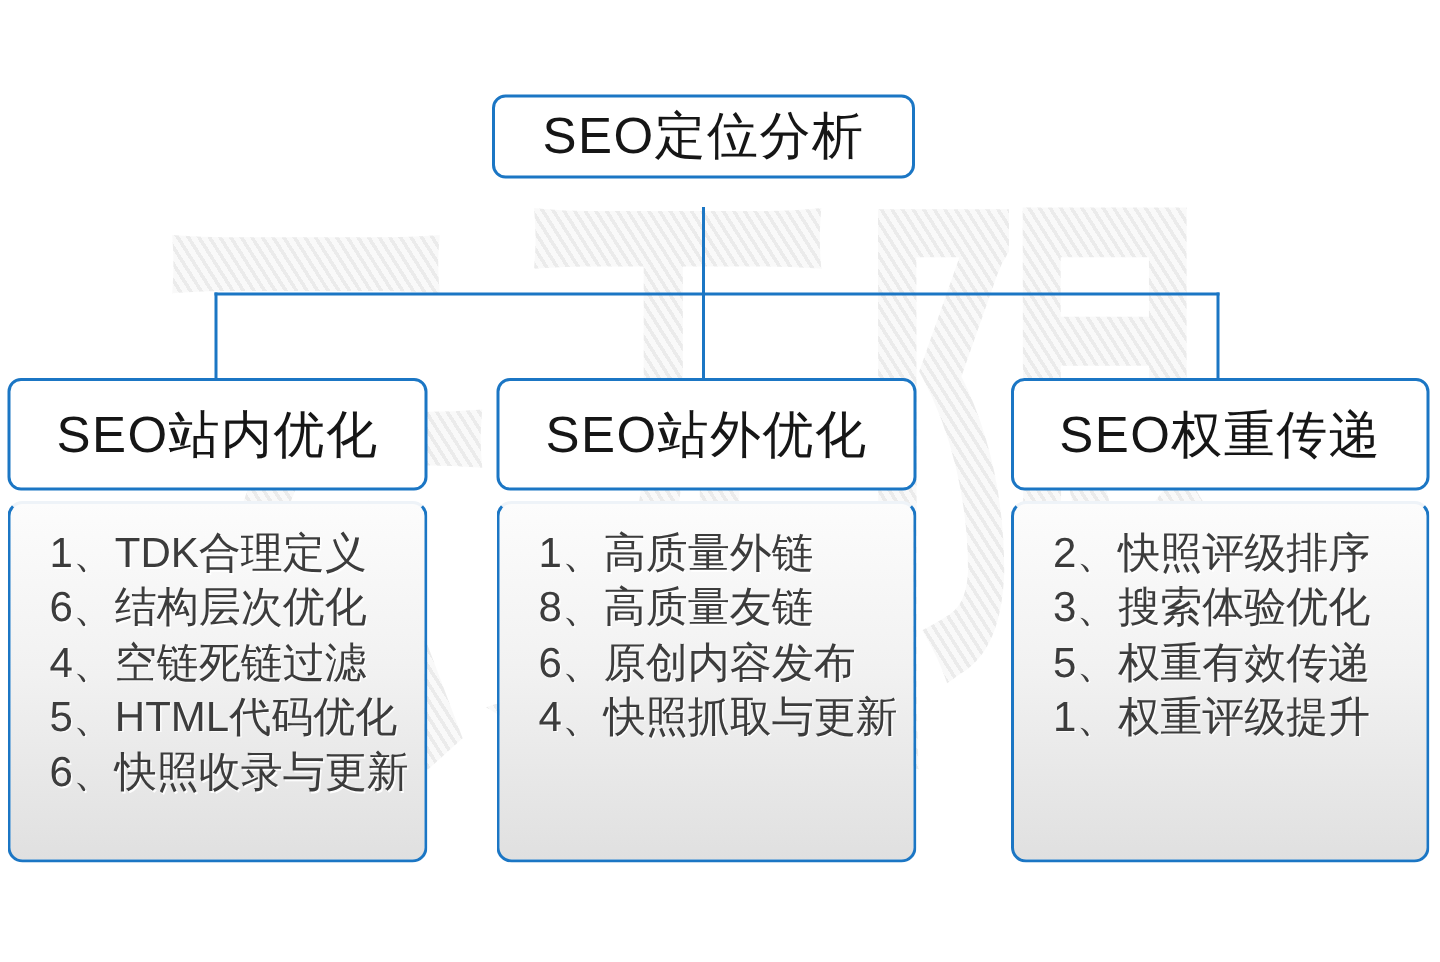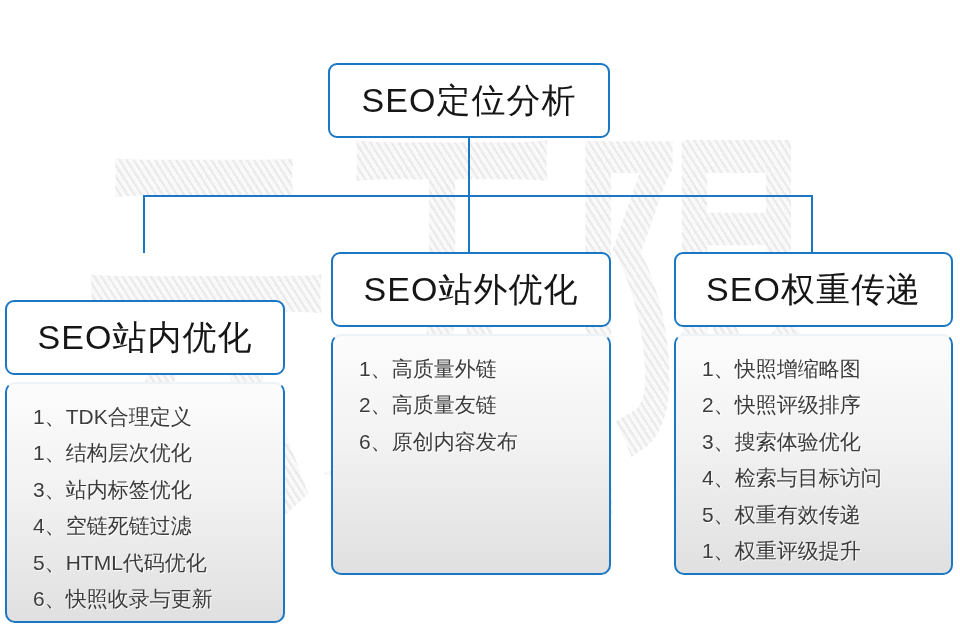--- a/index.html
+++ b/index.html
@@ -35,39 +35,39 @@
     position:absolute;
     background:#ffffff;
     border:2px solid #1b76c4;
     border-radius:9px;
     display:flex;align-items:center;justify-content:center;
     color:#161616;
     font-size:34px;
     letter-spacing:1px;
     text-align:center;
   }
-  .root-node{left:328px;top:63px;width:282px;height:75px;}
+  .root-node{left:328px;top:63px;width:282px;height:56px;}
   .branch-node{top:252px;height:75px;}
   .listbox{
     position:absolute;
     top:334px;height:241px;
     border:2px solid #1b76c4;
     border-top-color:#eef3f8;
     border-radius:10px;
     background:linear-gradient(180deg,#fcfcfc 0%,#f2f2f2 45%,#e0e0e0 100%);
     padding:15px 10px 0 26px;
   }
   .listbox .li{
-    font-size:21px;
+    font-size:28px;
     line-height:36.4px;
     color:#3c3c3c;
     text-shadow:1px 1px 0 rgba(255,255,255,0.9);
     white-space:nowrap;
   }
-  .c1{left:5px;width:280px;margin-top:48px;}
+  .c1{left:5px;width:280px;}
   .c2{left:331px;width:280px;}
   .c3{left:674px;width:279px;}
 </style>
 </head>
 <body>
 
 <div class="canvas">
 
   <div class="watermark">云无限</div>
 
@@ -81,41 +81,39 @@
 
   <div class="node root-node">
     <span>SEO定位分析</span>
   </div>
 
   <div class="node branch-node c1">
     <span>SEO站内优化</span>
   </div>
   <div class="listbox c1">
     <div class="li">1、TDK合理定义</div>
-    <div class="li">1、结构层次优化</div>
-    <div class="li">3、站内标签优化</div>
+    <div class="li">6、结构层次优化</div>
     <div class="li">4、空链死链过滤</div>
     <div class="li">5、HTML代码优化</div>
     <div class="li">6、快照收录与更新</div>
   </div>
 
   <div class="node branch-node c2">
     <span>SEO站外优化</span>
   </div>
   <div class="listbox c2">
     <div class="li">1、高质量外链</div>
-    <div class="li">2、高质量友链</div>
+    <div class="li">8、高质量友链</div>
     <div class="li">6、原创内容发布</div>
+    <div class="li">4、快照抓取与更新</div>
   </div>
 
   <div class="node branch-node c3">
     <span>SEO权重传递</span>
   </div>
   <div class="listbox c3">
-    <div class="li">1、快照增缩略图</div>
     <div class="li">2、快照评级排序</div>
     <div class="li">3、搜索体验优化</div>
-    <div class="li">4、检索与目标访问</div>
     <div class="li">5、权重有效传递</div>
     <div class="li">1、权重评级提升</div>
   </div>
 
 </div>
 
 </body></html>

